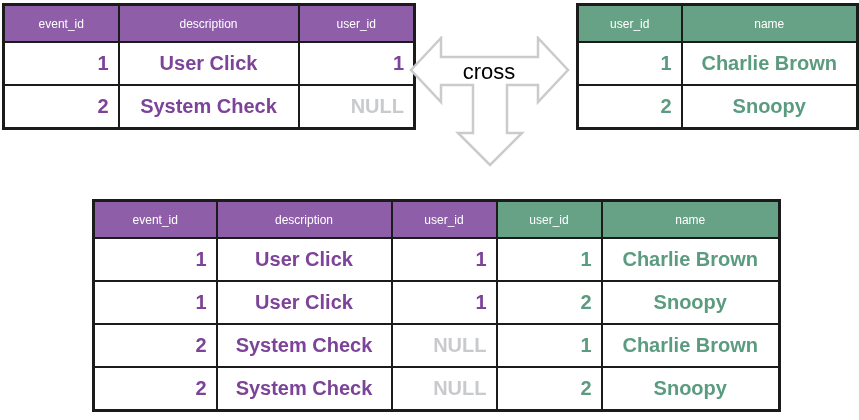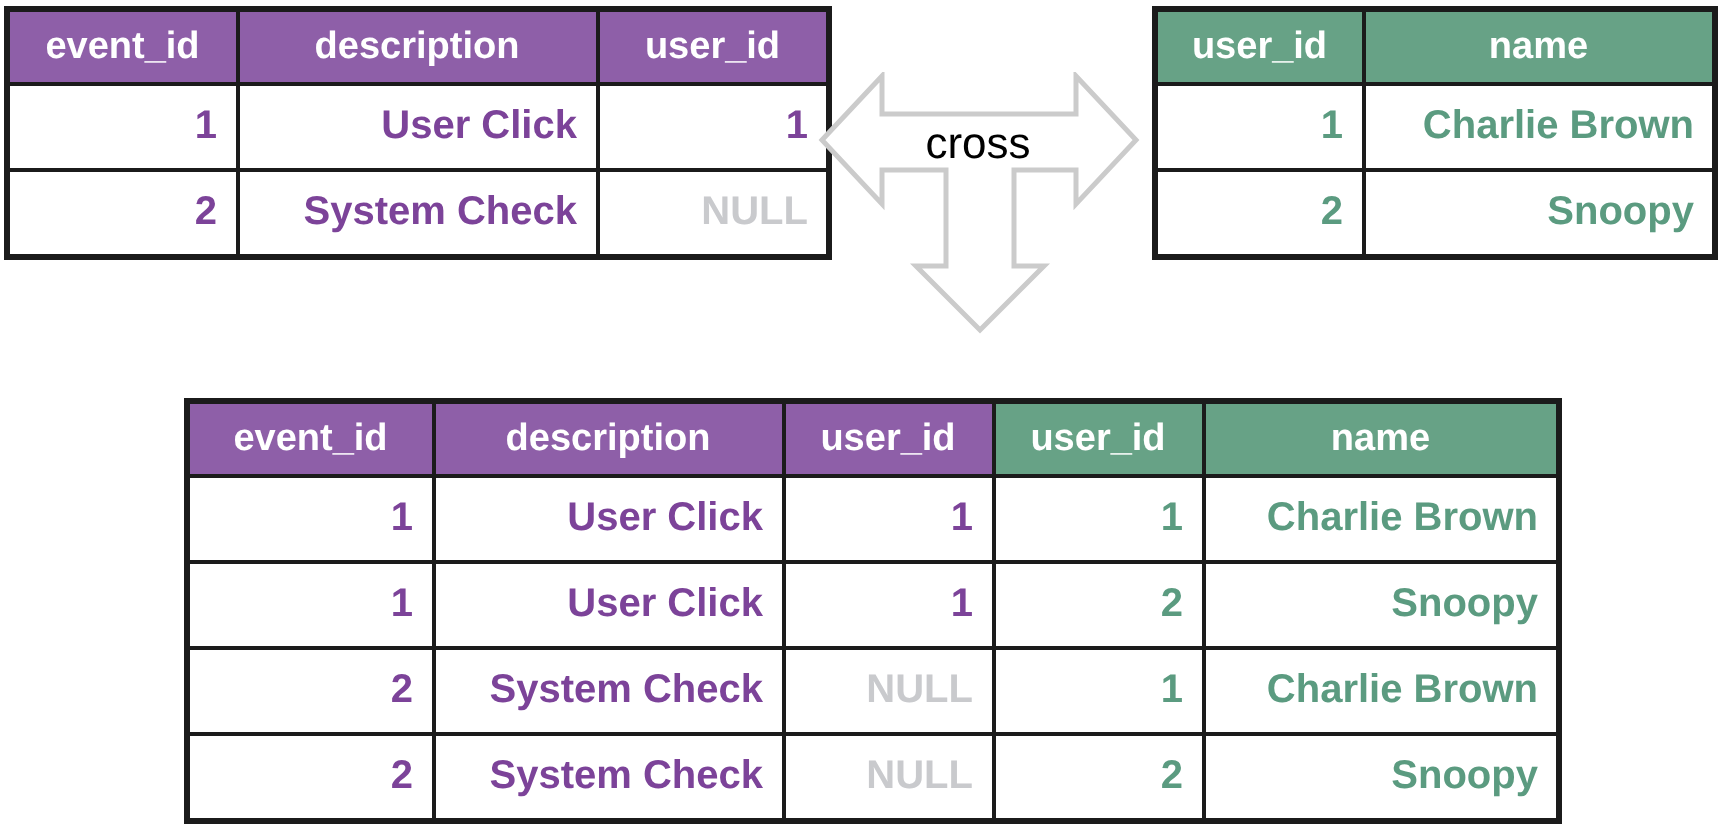--- a/index.html
+++ b/index.html
@@ -16,37 +16,37 @@
     border: 3px solid #1b1b1b;
     background: #ffffff;
   }
   .tbl th, .tbl td {
     border: 2px solid #1b1b1b;
     overflow: hidden;
     white-space: nowrap;
   }
   .tbl th {
     color: #ffffff;
-    font-weight: 700;
-    font-size: 19px;
+    font-weight: 400;
+    font-size: 12px;
     height: 35px;
     text-align: center;
     padding: 0 6px;
   }
   th.h-purple { background: #8e5fa8; }
   th.h-green  { background: #67a286; }
   .tbl td {
     font-size: 20px;
     font-weight: 600;
     height: 41px;
     padding: 0 9px;
     background: #ffffff;
   }
   td.num { text-align: right; }
-  td.txt { text-align: right; }
+  td.txt { text-align: center; }
   td.c-purple { color: #7c4399; }
   td.c-green  { color: #5b9b80; }
   td.c-null   { color: #c9cacd; margin-left: 16px; }
   #events-table { left: 2px;  top: 3px;  }
   #users-table  { left: 576px; top: 3px; }
   #result-table { left: 92px; top: 199px; }
   #join-arrow { position: absolute; left: 409px; top: 36px; }
   #join-arrow text {
     font-family: "Liberation Sans", sans-serif;
     font-size: 22px;

